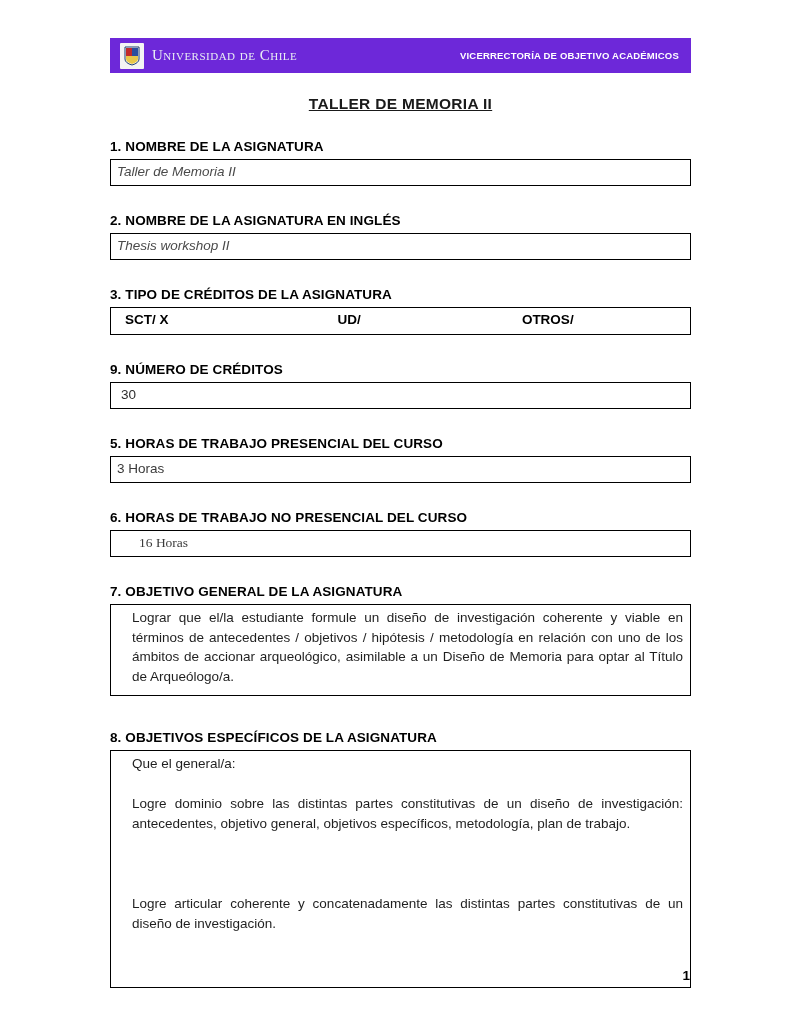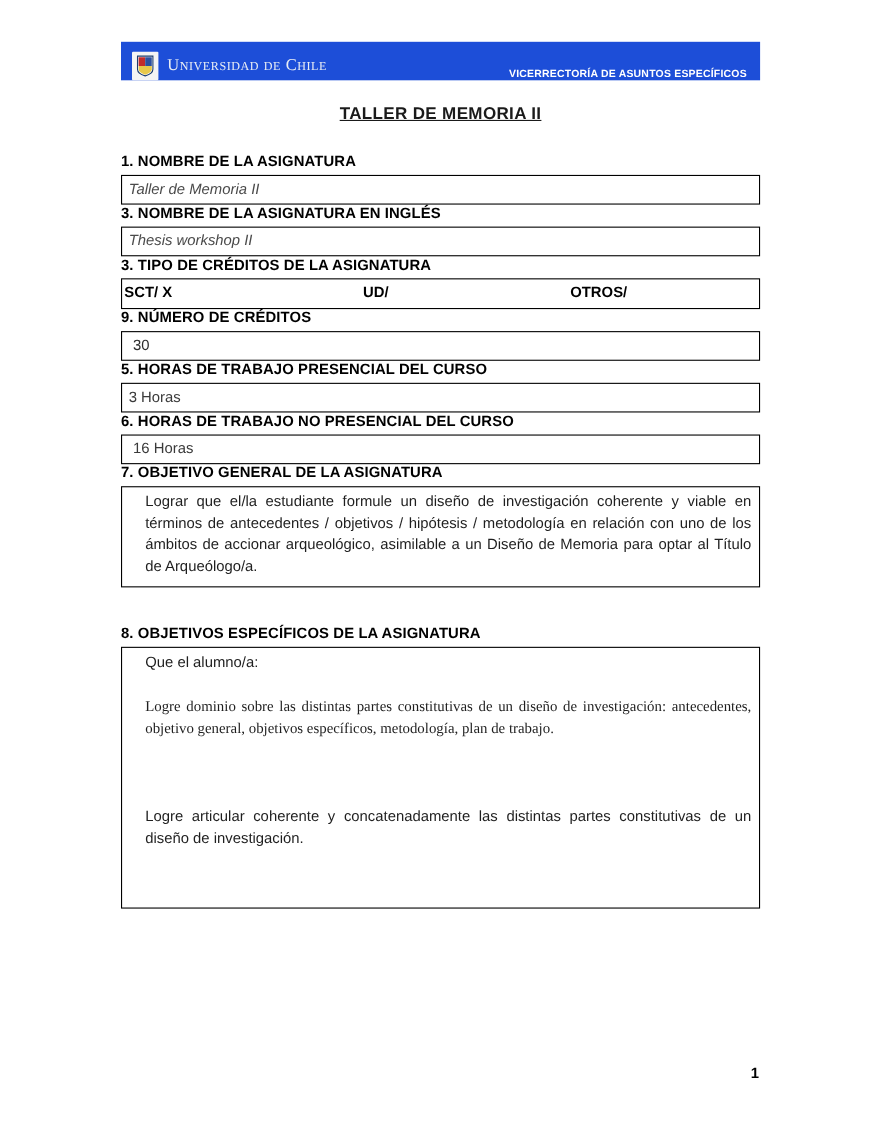--- a/index.html
+++ b/index.html
@@ -12,23 +12,23 @@
     position: relative;
     width: 800px;
     height: 1035px;
     margin: 0 auto;
     background: #fff;
     padding: 38px 109px 0 110px;
   }
   
   .header-bar {
     display: flex;
-    align-items: flex-end;
+    align-items: center;
     height: 35px;
-    background: #1d4ed8;
+    background: #6d28d9;
     margin-bottom: 22px;
     gap: 44px;
   }
   .header-left {
     display: flex;
     align-items: center;
     gap: 8px;
     padding-left: 10px;
     flex: 1 1 auto;
   }
@@ -66,21 +66,21 @@
   .doc-title {
     text-align: center;
     font-size: 15.5px;
     font-weight: bold;
     letter-spacing: 0.3px;
     text-decoration: underline;
     color: #1a1a1a;
     margin: 8px 0 26px 0;
   }
   
-  .section { }
+  .section { margin-bottom: 27px; }
   .section-heading {
     font-size: 13.5px;
     font-weight: bold;
     color: #000;
     margin-bottom: 5px;
     letter-spacing: 0.1px;
   }
   .field-box {
     border: 1.5px solid #000;
     width: 100%;
@@ -88,33 +88,33 @@
     font-size: 13.5px;
     line-height: 1.35;
     color: #3a3a3a;
     min-height: 24px;
   }
   .field-box.italic { font-style: italic; color: #4a4a4a; }
   .field-box.bold-row {
     display: flex;
     font-weight: bold;
     color: #000;
-    padding-left: 2px;
+    padding-left: 14px;
   }
   .bold-row .cell-sct  { flex: 0 0 38%; }
   .bold-row .cell-ud   { flex: 0 0 33%; }
   .bold-row .cell-otros{ flex: 1 1 auto; }
   .field-box.paragraph {
     text-align: justify;
     color: #1f1f1f;
     padding: 3px 7px 8px 21px;
     line-height: 1.45;
   }
   .field-box.tall { min-height: 238px; }
-  .para-gap-1 { margin-top: 21px; font-family: Liberation Serif, serif; }
+  .para-gap-1 { margin-top: 21px; }
   .para-gap-2 { margin-top: 61px; }
   
   .page-number {
     position: absolute;
     right: 110px;
     bottom: 52px;
     font-size: 13.5px;
     font-weight: bold;
     color: #000;
   }
@@ -130,33 +130,33 @@
         <svg width="16" height="20" viewBox="0 0 16 20">
           <path d="M1 1 h14 v12 q0 4 -7 6 q-7 -2 -7 -6 Z" fill="#ffffff" stroke="#1b3c6e" stroke-width="1"></path>
           <path d="M2 2 h6 v8 h-6 Z" fill="#c22b2b"></path>
           <path d="M8 2 h6 v8 h-6 Z" fill="#2b4f9e"></path>
           <path d="M2 10 h12 v3 q0 3 -6 5 q-6 -2 -6 -5 Z" fill="#e8c84a"></path>
         </svg>
       </span>
       <span class="university-name">Universidad de Chile</span>
     </div>
     <div class="header-right">
-      <span class="unit-name">VICERRECTORÍA DE ASUNTOS ESPECÍFICOS</span>
+      <span class="unit-name">VICERRECTORÍA DE OBJETIVO ACADÉMICOS</span>
     </div>
   </div>
 
   <div class="doc-title">TALLER DE MEMORIA II</div>
 
   <div class="section">
     <div class="section-heading">1. NOMBRE DE LA ASIGNATURA</div>
     <div class="field-box italic">Taller de Memoria II</div>
   </div>
 
   <div class="section">
-    <div class="section-heading">3. NOMBRE DE LA ASIGNATURA EN INGLÉS</div>
+    <div class="section-heading">2. NOMBRE DE LA ASIGNATURA EN INGLÉS</div>
     <div class="field-box italic">Thesis workshop II</div>
   </div>
 
   <div class="section">
     <div class="section-heading">3. TIPO DE CRÉDITOS DE LA ASIGNATURA</div>
     <div class="field-box bold-row">
       <span class="cell-sct">SCT/ X</span>
       <span class="cell-ud">UD/</span>
       <span class="cell-otros">OTROS/</span>
     </div>
@@ -167,32 +167,32 @@
     <div class="field-box" style="padding-left:10px; color:#2e2e2e;">30</div>
   </div>
 
   <div class="section">
     <div class="section-heading">5. HORAS DE TRABAJO PRESENCIAL DEL CURSO</div>
     <div class="field-box">3 Horas</div>
   </div>
 
   <div class="section">
     <div class="section-heading">6. HORAS DE TRABAJO NO PRESENCIAL DEL CURSO</div>
-    <div class="field-box" style="padding-left:10px;">16 Horas</div>
+    <div class="field-box" style="padding-left:28px;font-family:Liberation Serif, serif;">16 Horas</div>
   </div>
 
   <div class="section" style="margin-bottom:34px;">
     <div class="section-heading">7. OBJETIVO GENERAL DE LA ASIGNATURA</div>
     <div class="field-box paragraph">Lograr que el/la estudiante formule un diseño de investigación coherente y viable en términos de antecedentes / objetivos / hipótesis / metodología en relación con uno de los ámbitos de accionar arqueológico, asimilable a un Diseño de Memoria para optar al Título de Arqueólogo/a.</div>
   </div>
 
   <div class="section">
     <div class="section-heading">8. OBJETIVOS ESPECÍFICOS DE LA ASIGNATURA</div>
     <div class="field-box paragraph tall">
-      <div>Que el alumno/a:</div>
+      <div>Que el general/a:</div>
       <div class="para-gap-1">Logre dominio sobre las distintas partes constitutivas de un diseño de investigación: antecedentes, objetivo general, objetivos específicos, metodología, plan de trabajo.</div>
       <div class="para-gap-2">Logre articular coherente y concatenadamente las distintas partes constitutivas de un diseño de investigación.</div>
     </div>
   </div>
 
   <div class="page-number">1</div>
 
 </div>
 
 </body></html>

